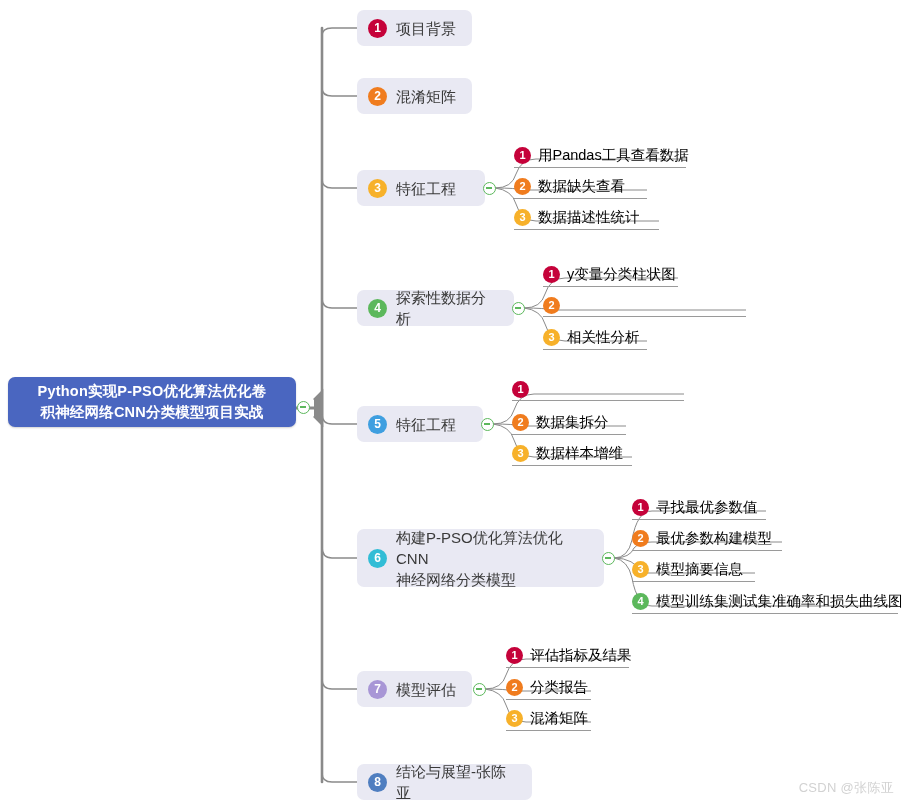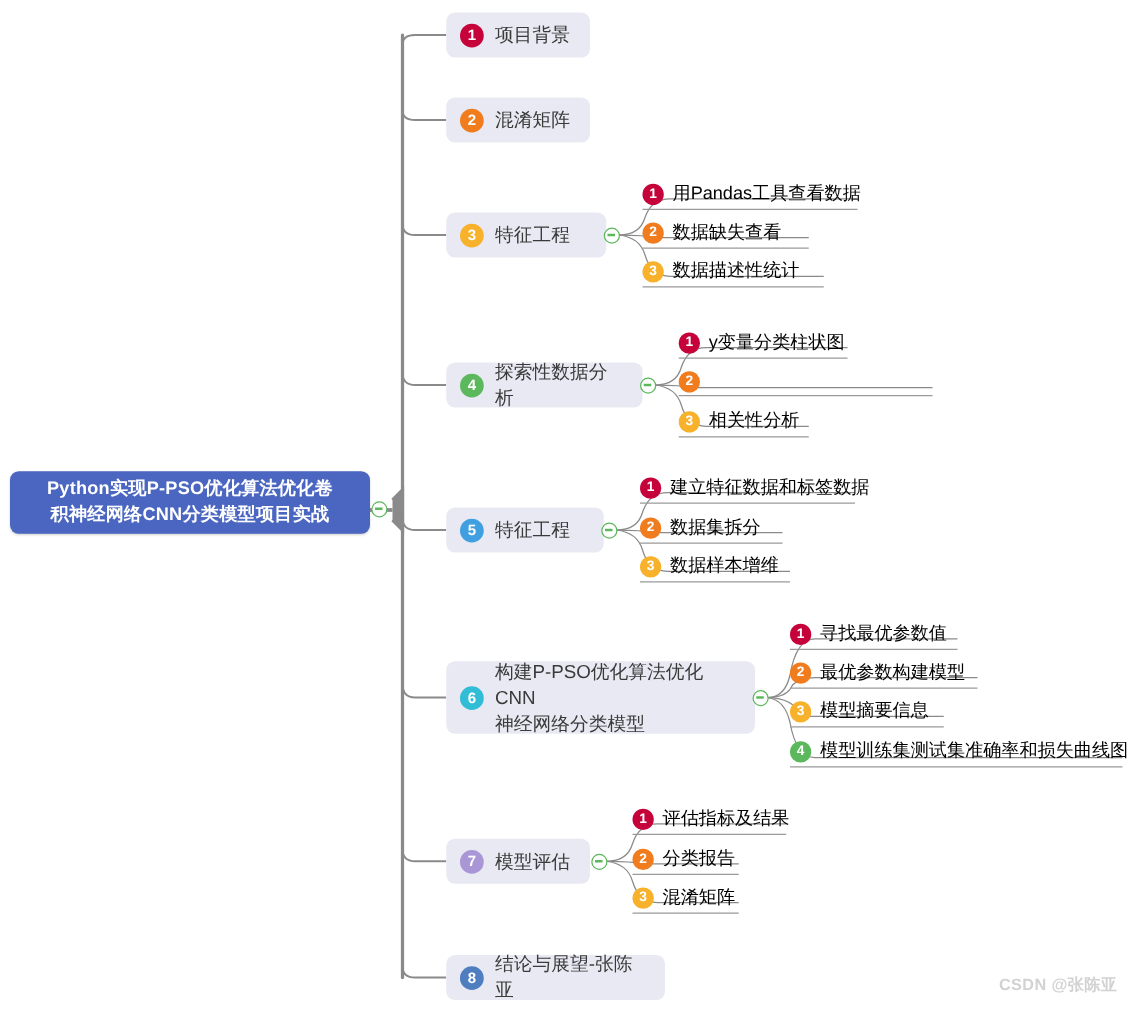--- a/index.html
+++ b/index.html
@@ -132,21 +132,20 @@
 
   
   .watermark {
     position: absolute;
     right: 14px;
     bottom: 12px;
     font-size: 13px;
     color: #d2d2d2;
     letter-spacing: .3px;
     user-select: none;
-    font-weight: bold;
   }
 </style>
 </head>
 <body>
 
 <div id="canvas">
 
   <svg id="wires" viewBox="0 0 908 809">
 
     <path d="M296 408 L314 408" stroke="#8a8a8a" stroke-width="3" fill="none"></path>
@@ -257,21 +256,20 @@
   <div class="l2" style="left:543px;top:297px;width:203px;">
     <span class="badge sm" style="background:#f07c1e">2</span>
   </div>
   <div class="l2" style="left:543px;top:328px;width:104px;">
     <span class="badge sm" style="background:#f7b12a">3</span>
     <span class="l2-text">相关性分析</span>
   </div>
 
   <div class="l2" style="left:512px;top:381px;width:172px;">
     <span class="badge sm" style="background:#c5023a">1</span>
-    <span class="l2-text">建立特征数据和标签数据</span>
   </div>
   <div class="l2" style="left:512px;top:413px;width:114px;">
     <span class="badge sm" style="background:#f07c1e">2</span>
     <span class="l2-text">数据集拆分</span>
   </div>
   <div class="l2" style="left:512px;top:444px;width:120px;">
     <span class="badge sm" style="background:#f7b12a">3</span>
     <span class="l2-text">数据样本增维</span>
   </div>
 

